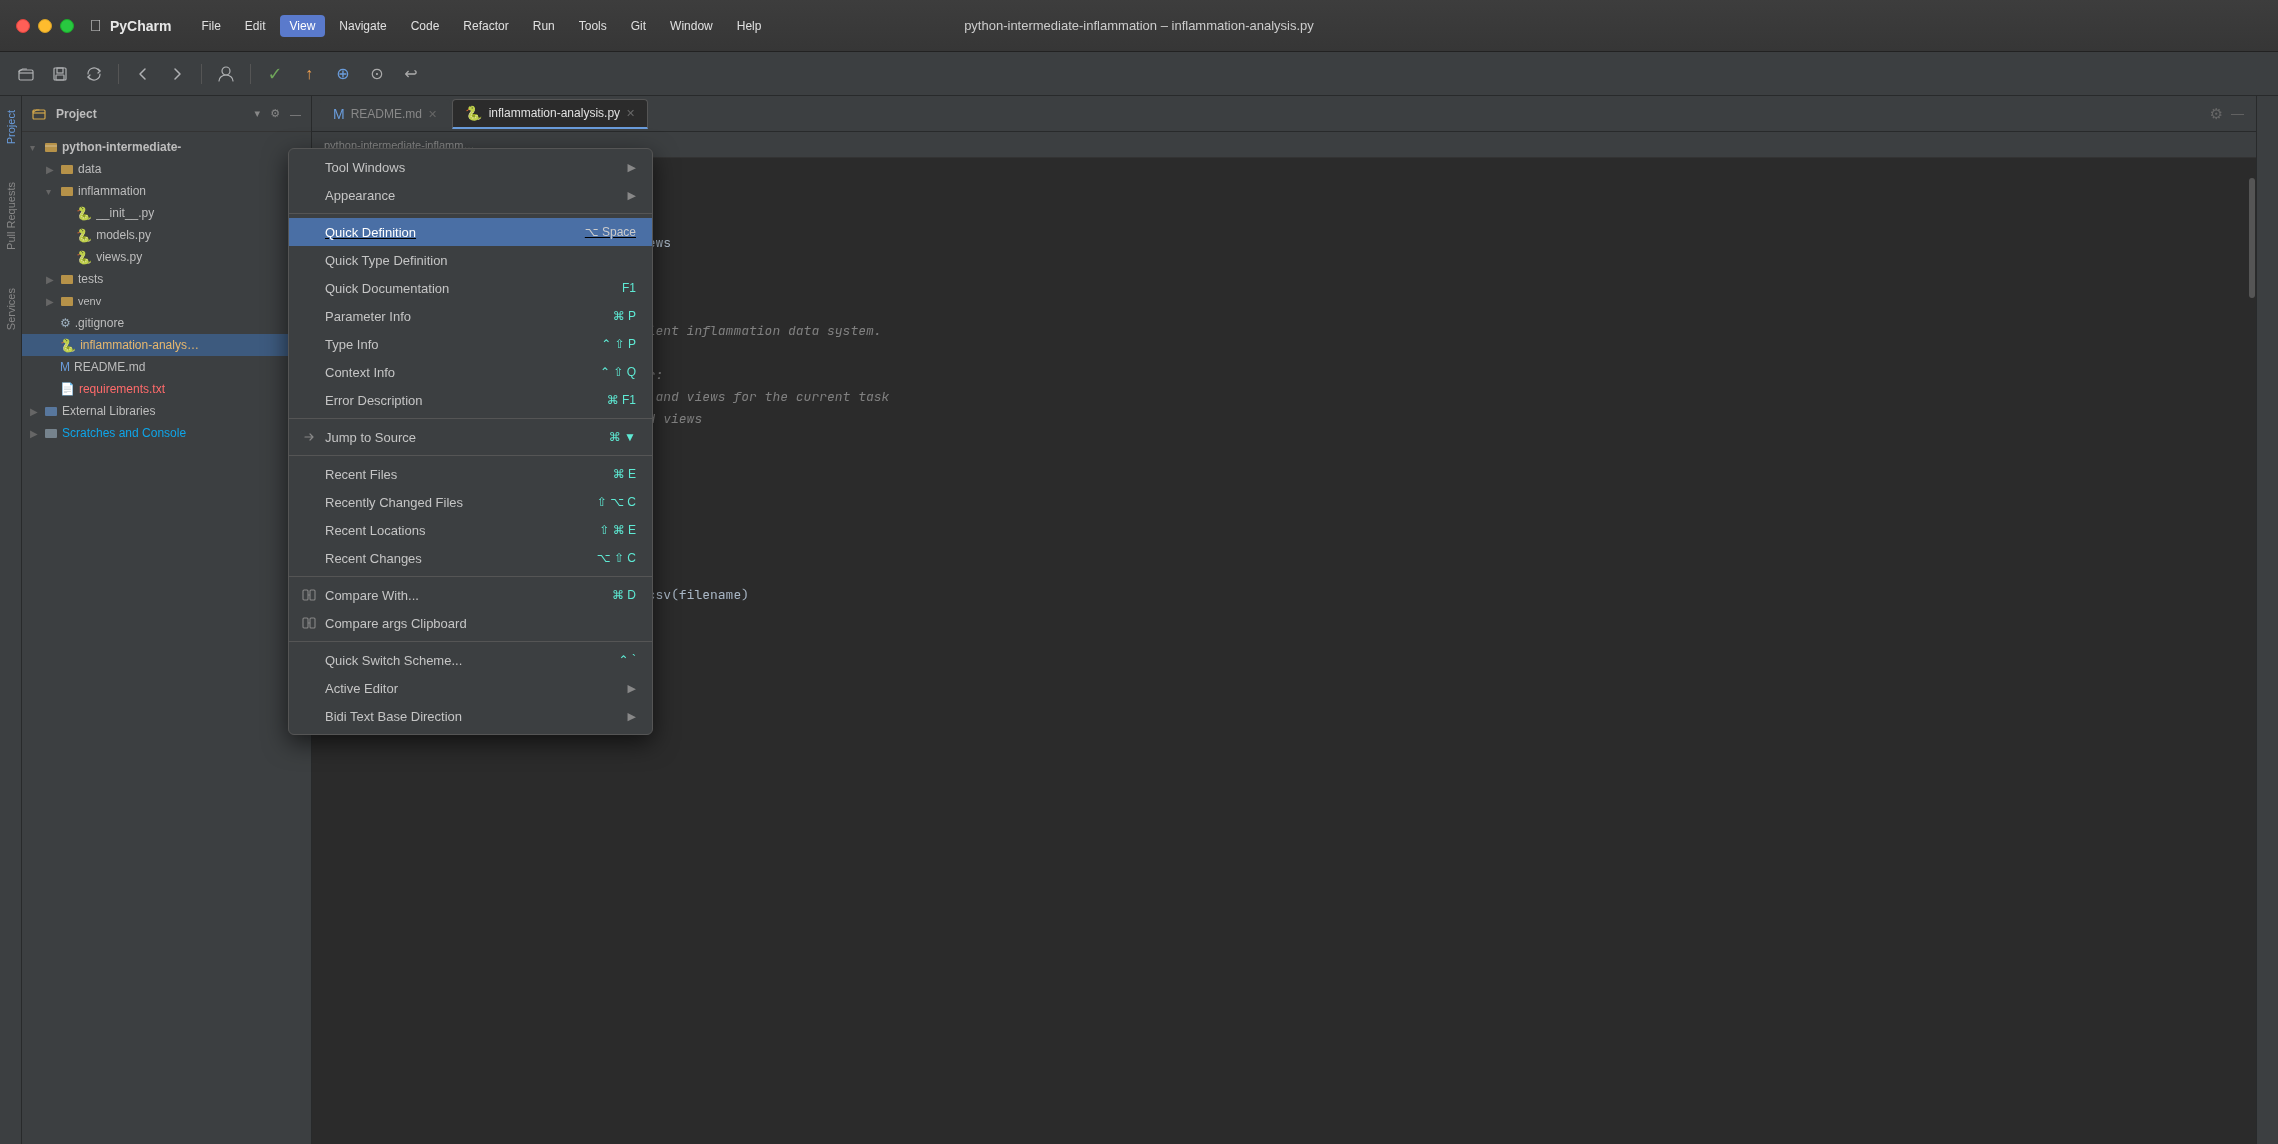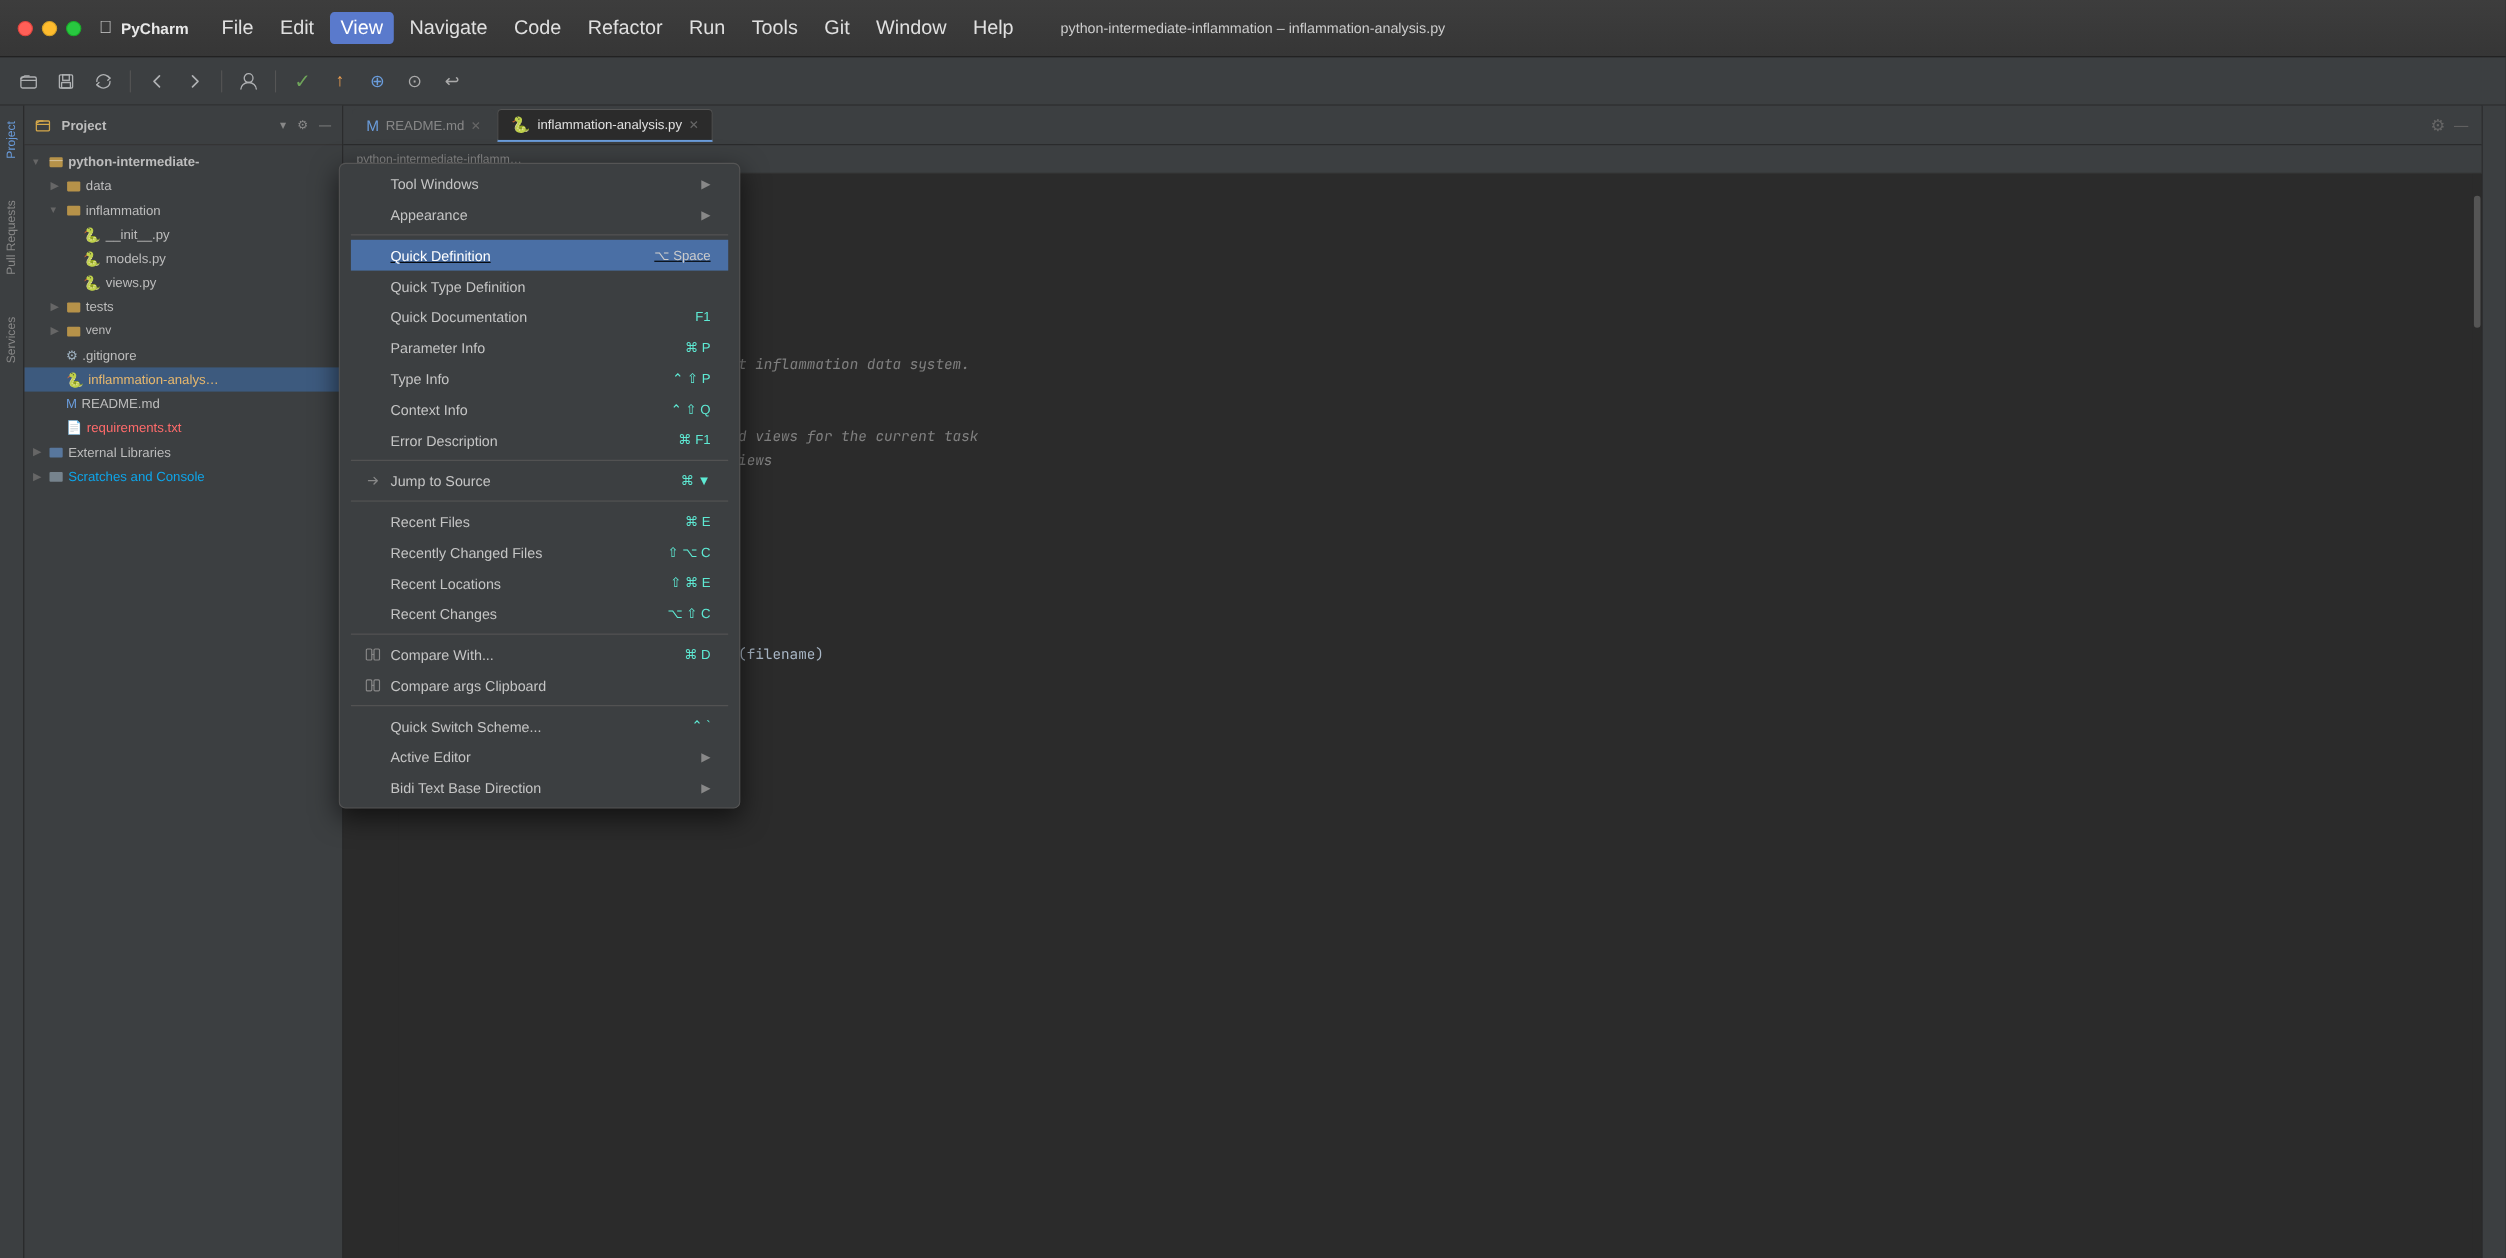--- a/index.html
+++ b/index.html
@@ -49,21 +49,21 @@
       font-size: 14px;
       margin-right: 20px;
     }
     .menu-bar {
       display: flex;
       gap: 4px;
       flex: 1;
     }
     .menu-item {
       color: #e0e0e0;
-      font-size: 18px;
+      font-size: 12px;
       padding: 4px 10px;
       border-radius: 4px;
       cursor: pointer;
     }
     .menu-item:hover, .menu-item.active {
       background: #5a7acc;
       color: white;
     }
     .menu-item.active {
       background: #5a7acc;
@@ -275,24 +275,23 @@
     }
     .dropdown-menu {
       position: absolute;
       top: 52px;
       left: 288px;
       width: 365px;
       background: #3c3f41;
       border: 1px solid #555;
       border-radius: 6px;
       box-shadow: 0 8px 24px rgba(0,0,0,0.6);
-      padding: 4px 10px;
+      padding: 4px 0;
       pointer-events: all;
       z-index: 200;
-      margin-left: 20px;
     }
     .menu-row {
       display: flex;
       align-items: center;
       padding: 5px 16px 5px 12px;
       cursor: pointer;
       min-height: 28px;
       gap: 8px;
     }
     .menu-row.highlighted {

